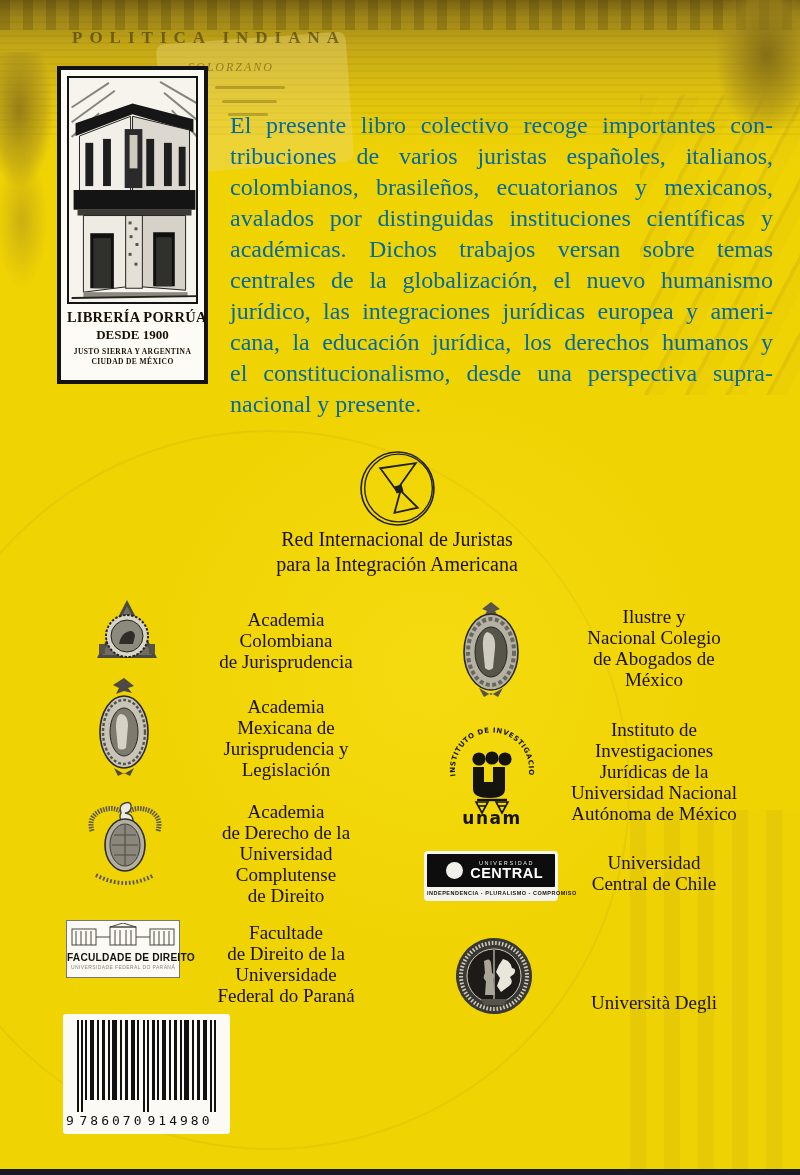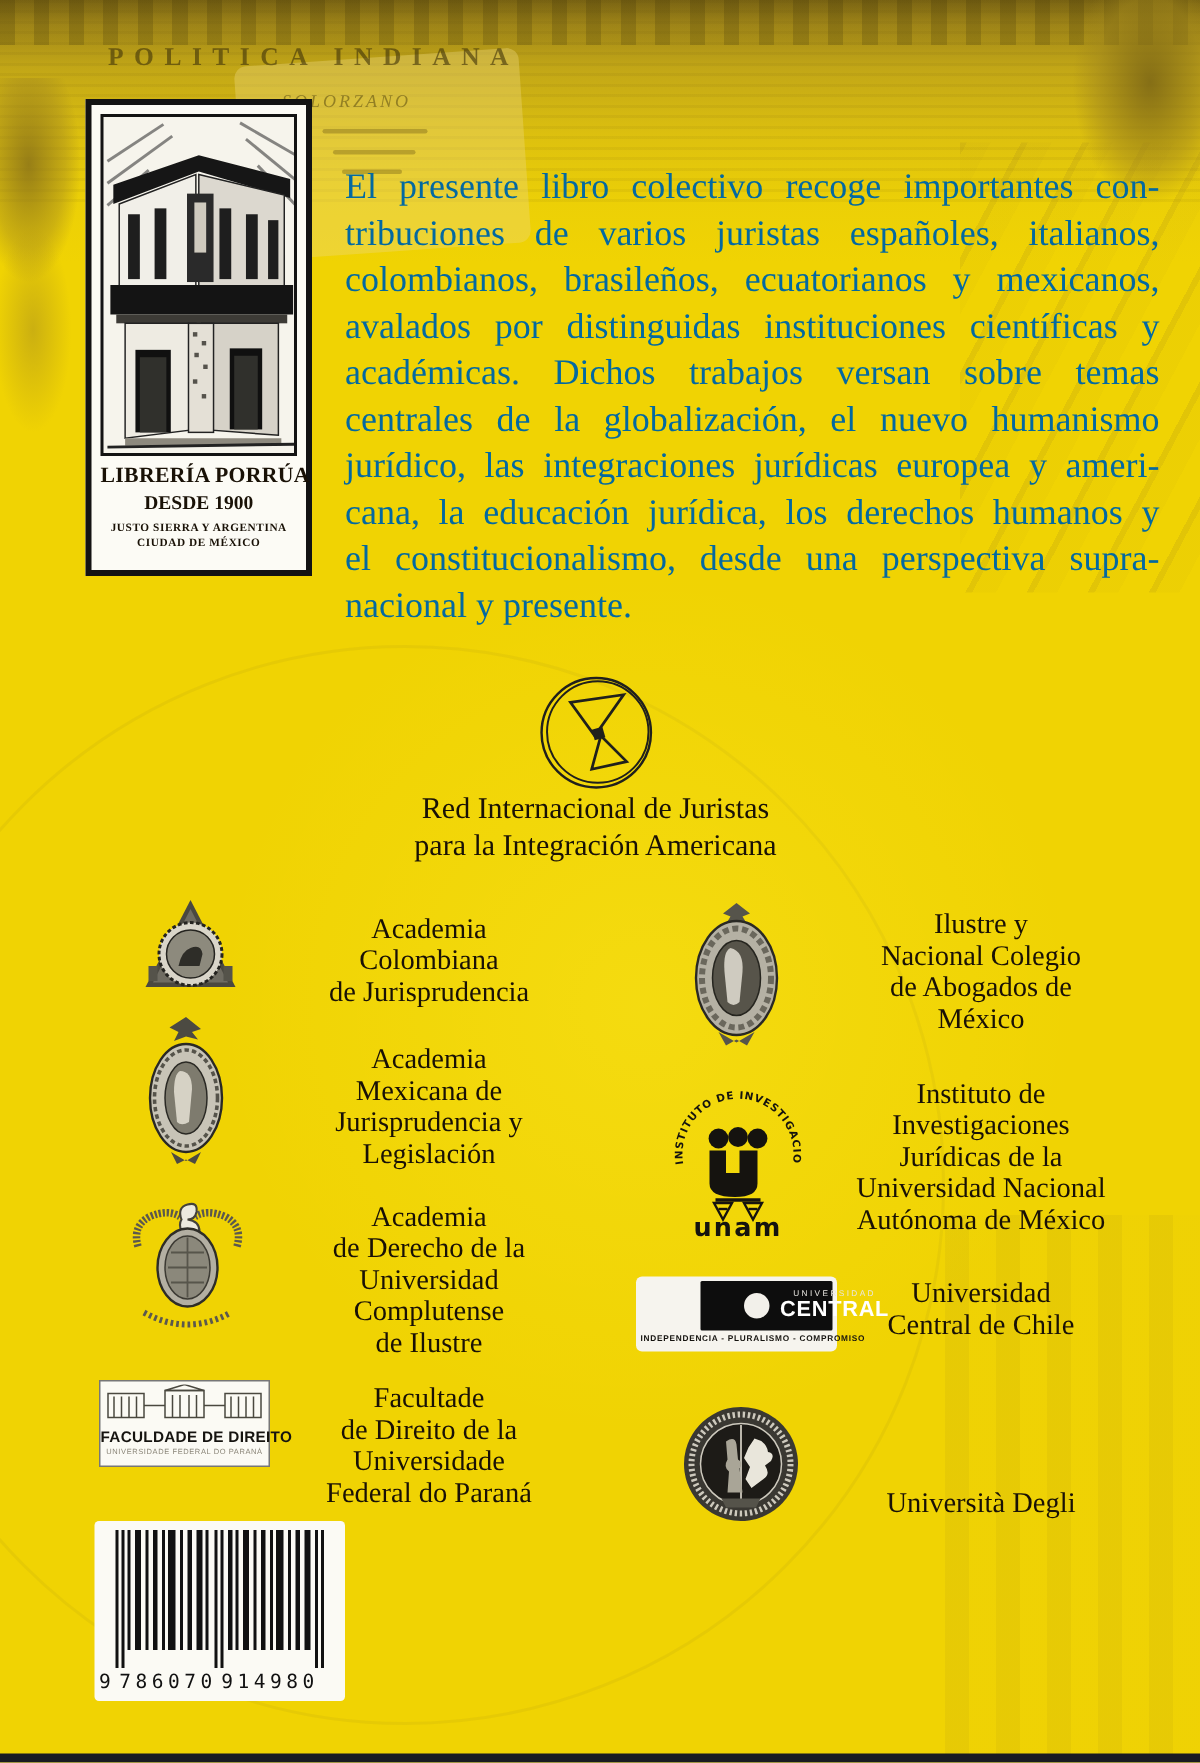--- a/index.html
+++ b/index.html
@@ -72,21 +72,21 @@
     border:1px solid #777; text-align:center; padding-top:2px;}
   .ufpr-name { font-family:"Liberation Sans",sans-serif; font-weight:bold; font-size:10.2px;
     letter-spacing:.2px; margin-top:1px; color:#15130f; white-space:nowrap;}
   .ufpr-sub { font-family:"Liberation Sans",sans-serif; font-size:5px; letter-spacing:.4px;
     color:#8a8578; margin-top:1px; white-space:nowrap; overflow:hidden;}
 
   
   .ucen { left:424px; top:851px; width:134px; height:50px; background:#f6f4ee;
     border-radius:4px; padding:3px 3px 2px 3px;}
   .ucen-bar { height:33px; background:#0d0d0d; border-radius:1px; display:flex;
-    align-items:center; padding:0 22px; gap:7px;margin-left:40px;}
+    align-items:center; padding:0 12px; gap:7px;}
   .ucen-circle { width:17px; height:17px; border-radius:50%; background:#f2f0ea; flex:0 0 auto;}
   .ucen-words { display:flex; flex-direction:column; align-items:center; line-height:1; flex:1;}
   .ucen-top { font-family:"Liberation Sans",sans-serif; color:#e8e6e0; font-size:5.5px; letter-spacing:1.6px;}
   .ucen-name { font-family:"Liberation Sans",sans-serif; color:#fff; font-weight:bold; font-size:14.5px; letter-spacing:.5px;}
   .ucen-tag { font-family:"Liberation Sans",sans-serif; font-weight:bold; color:#15130f;
     font-size:5.5px; letter-spacing:.5px; text-align:center; margin-top:3px; white-space:nowrap;}
 
   
   .barcode { left:63px; top:1014px; width:167px; height:120px; background:#fbfaf4; border-radius:3px;}
 
@@ -240,21 +240,21 @@
           <line x1="41" y1="28" x2="41" y2="68"></line>
       </g>
       <path d="M12,78 Q41,94 70,78" fill="none" stroke="#5b584e" stroke-width="4" stroke-dasharray="1.8,2"></path>
     </svg>
   </div>
   <div class="abs inst-text left-col" style="top:791px;">
     <div>Academia</div>
     <div>de Derecho de la</div>
     <div>Universidad</div>
     <div>Complutense</div>
-    <div>de Ilustre</div>
+    <div>de Direito</div>
   </div>
 
   <div class="abs ufpr">
     <svg width="106" height="24" viewBox="0 0 106 24">
       <g stroke="#4a483f" stroke-width="1" fill="none">
         <rect x="2" y="6" width="24" height="16"></rect>
         <rect x="40" y="4" width="26" height="18"></rect>
         <rect x="80" y="6" width="24" height="16"></rect>
         <polygon points="40,4 53,0 66,4"></polygon>
         <line x1="6" y1="8" x2="6" y2="22"></line>

